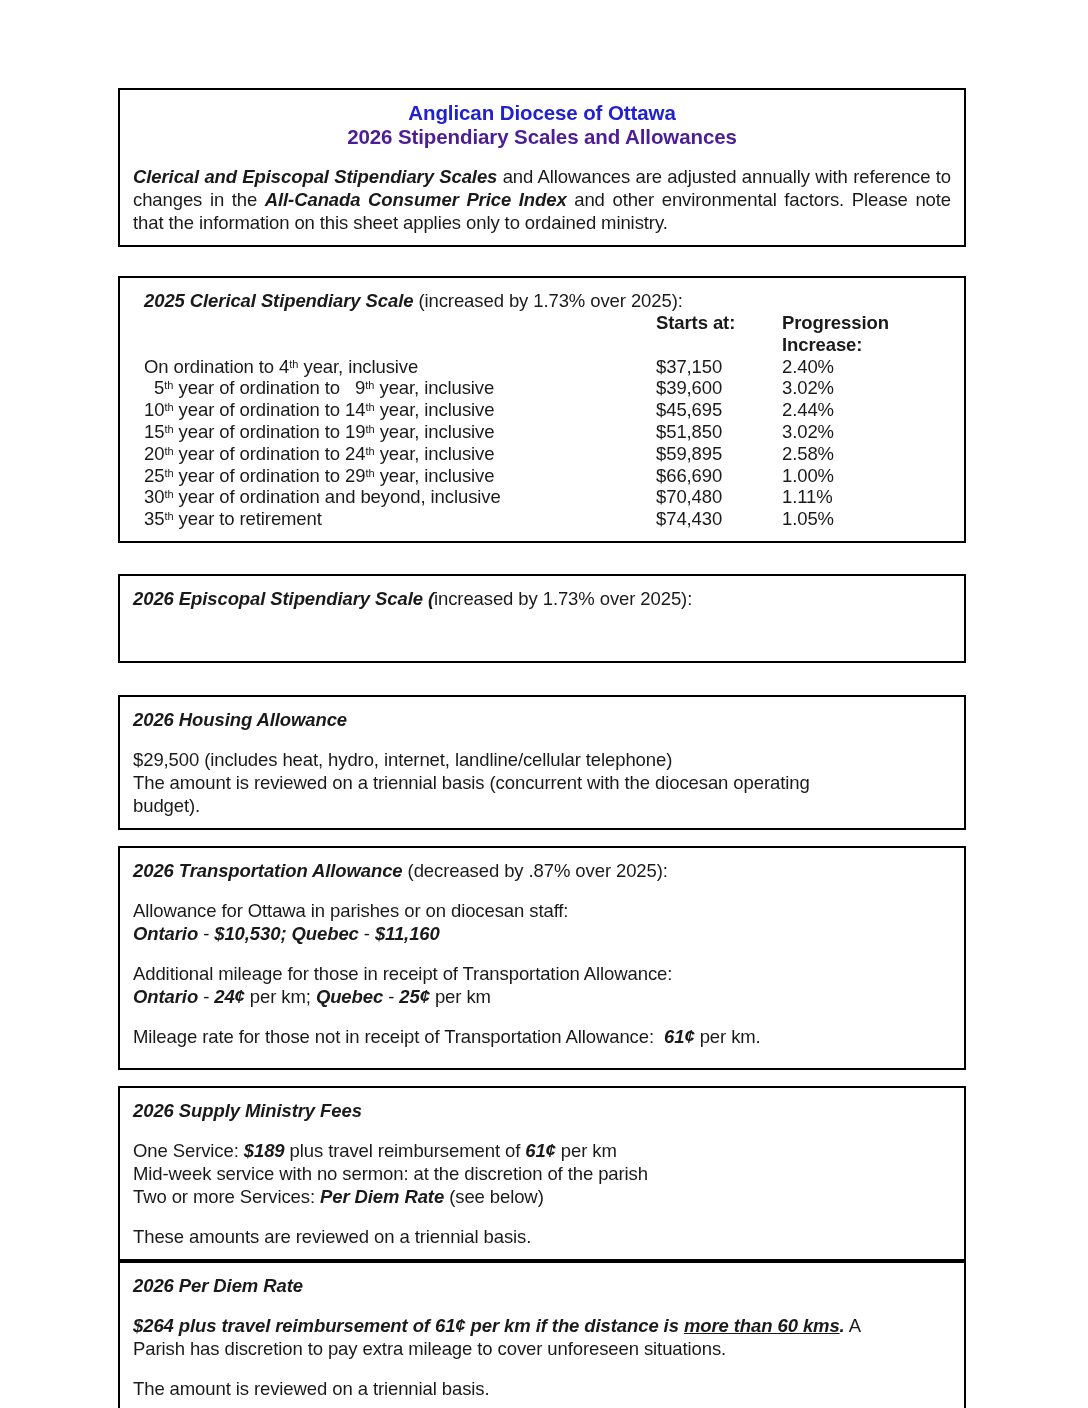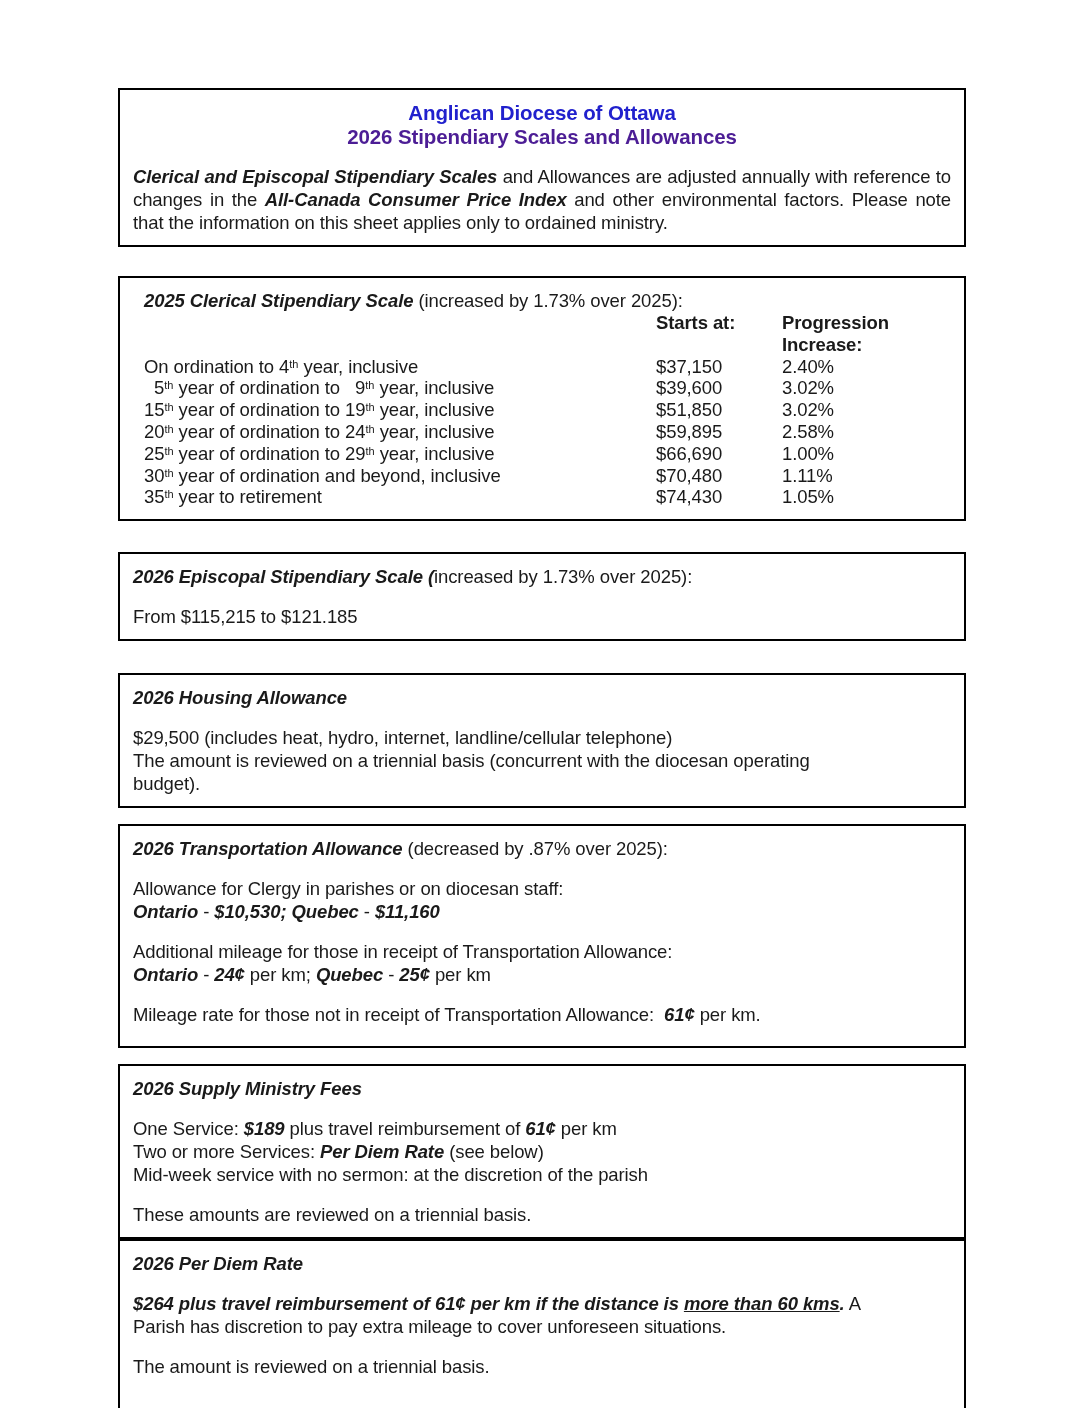--- a/index.html
+++ b/index.html
@@ -65,20 +65,25 @@
             <div class="c-label">On ordination to 4<sup>th</sup> year, inclusive</div>
             <div class="c-val">$37,150</div>
             <div class="c-val">2.40%</div>
           </div>
           <div class="trow">
             <div class="c-label">  5<sup>th</sup> year of ordination to   9<sup>th</sup> year, inclusive</div>
             <div class="c-val">$39,600</div>
             <div class="c-val">3.02%</div>
           </div>
           <div class="trow">
+            <div class="c-label">10<sup>th</sup> year of ordination to 14<sup>th</sup> year, inclusive</div>
+            <div class="c-val">$45,695</div>
+            <div class="c-val">2.44%</div>
+          </div>
+          <div class="trow">
             <div class="c-label">15<sup>th</sup> year of ordination to 19<sup>th</sup> year, inclusive</div>
             <div class="c-val">$51,850</div>
             <div class="c-val">3.02%</div>
           </div>
           <div class="trow">
             <div class="c-label">20<sup>th</sup> year of ordination to 24<sup>th</sup> year, inclusive</div>
             <div class="c-val">$59,895</div>
             <div class="c-val">2.58%</div>
           </div>
           <div class="trow">
@@ -95,42 +100,41 @@
             <div class="c-label">35<sup>th</sup> year to retirement</div>
             <div class="c-val">$74,430</div>
             <div class="c-val">1.05%</div>
           </div>
         </div>
     </div>
   </section>
 
   <section class="box b3">
     <div class="line"><span class="b">2026 Episcopal Stipendiary Scale (</span><span>increased by 1.73% over 2025):</span></div>
-    <div class="line gap">From $115,215 to $121.185</div>
   </section>
 
   <section class="box b4">
     <div class="line"><span class="b">2026 Housing Allowance</span></div>
     <div class="line gap"><span>$29,500 (includes heat, hydro, internet, landline/cellular telephone)</span><br><span>The amount is reviewed on a triennial basis (concurrent with the diocesan operating</span><br><span>budget).</span></div>
   </section>
 
   <section class="box b5">
     <div class="line"><span class="b">2026 Transportation Allowance</span><span> (decreased by .87% over 2025):</span></div>
-    <div class="line gap"><span>Allowance for Clergy in parishes or on diocesan staff:</span></div>
+    <div class="line gap"><span>Allowance for Ottawa in parishes or on diocesan staff:</span></div>
     <div class="line"><span class="b">Ontario</span><span> - </span><span class="b">$10,530; Quebec</span><span> - </span><span class="b">$11,160</span></div>
     <div class="line gap"><span>Additional mileage for those in receipt of Transportation Allowance:</span></div>
     <div class="line"><span class="b">Ontario</span><span> - </span><span class="b">24¢</span><span> per km; </span><span class="b">Quebec</span><span> - </span><span class="b">25¢</span><span> per km</span></div>
     <div class="line gap"><span>Mileage rate for those not in receipt of Transportation Allowance:  </span><span class="b">61¢</span><span> per km.</span></div>
   </section>
 
   <section class="box b6">
     <div class="line"><span class="b">2026 Supply Ministry Fees</span></div>
     <div class="line gap"><span>One Service: </span><span class="b">$189</span><span> plus travel reimbursement of </span><span class="b">61¢</span><span> per km</span></div>
+    <div class="line"><span>Mid-week service with no sermon: at the discretion of the parish</span></div>
     <div class="line"><span>Two or more Services: </span><span class="b">Per Diem Rate</span><span> (see below)</span></div>
-    <div class="line"><span>Mid-week service with no sermon: at the discretion of the parish</span></div>
     <div class="line gap"><span>These amounts are reviewed on a triennial basis.</span></div>
   </section>
 
   <section class="box b7">
     <div class="line"><span class="b">2026 Per Diem Rate</span></div>
     <div class="line gap"><span class="b">$264 plus travel reimbursement of 61¢ per km if the distance is </span><span class="b u">more than 60 kms</span><span class="b">.</span><span> A</span><br><span>Parish has discretion to pay extra mileage to cover unforeseen situations.</span></div>
     <div class="line gap"><span>The amount is reviewed on a triennial basis.</span></div>
   </section>
 
 </div>

